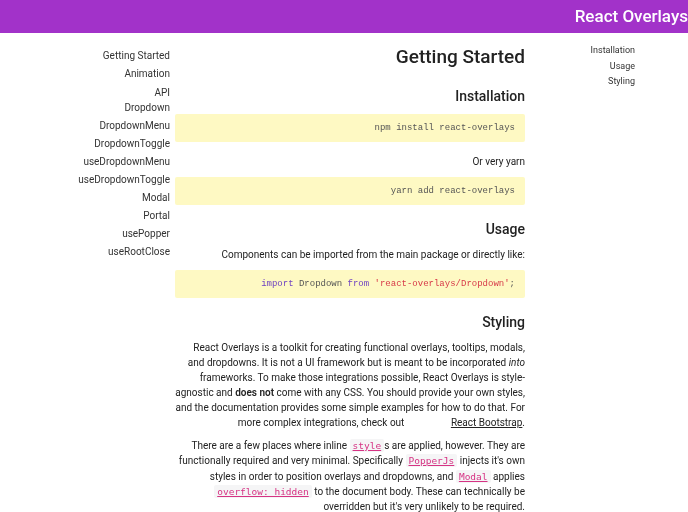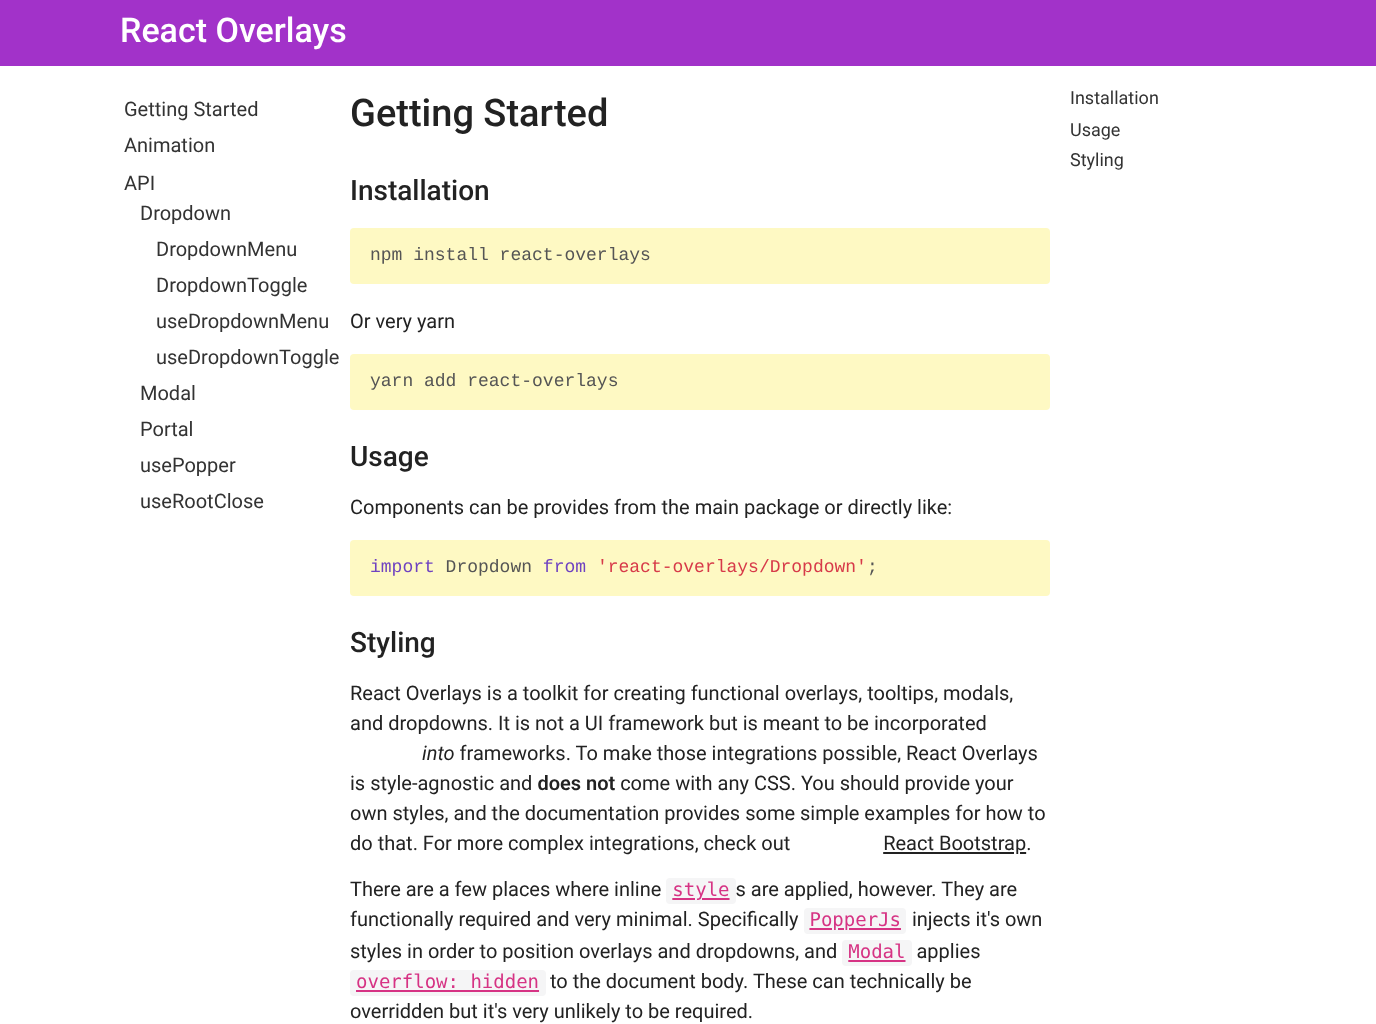--- a/index.html
+++ b/index.html
@@ -1,15 +1,15 @@
 <!DOCTYPE html>
 <html><head>
 <meta charset="utf-8">
 <style>
-  * { box-sizing: border-box; margin: 0; padding: 0; }
+  * { box-sizing: border-box; margin: 0; padding: 0; text-align: right; }
   body {
     font-family: -apple-system, BlinkMacSystemFont, "Segoe UI", Roboto, sans-serif;
     font-size: 11px;
     color: #212529;
     background: #fff;
   }
   .header {
     background: #a232c9;
     color: #fff;
     padding: 6px 0 7px 60px;
@@ -95,21 +95,21 @@
   .inline-code {
     background: #f5f5f6;
     color: #d63384;
     font-family: "SFMono-Regular", Consolas, monospace;
     font-size: 9.5px;
     padding: 1px 3px;
     border-radius: 2px;
     text-decoration: underline;
   }
   strong { font-weight: 600; }
-  em { font-style: italic; margin-left: 36px; }
+  em { font-style: italic; }
 </style>
 </head>
 <body>
 
 <div class="header">
   <span>React Overlays</span>
 </div>
 
 <div class="layout">
 
@@ -130,21 +130,21 @@
 
   <main class="main">
     <h1>Getting Started</h1>
 
     <h2>Installation</h2>
     <div class="code-block">npm install react-overlays</div>
     <p>Or very yarn</p>
     <div class="code-block">yarn add react-overlays</div>
 
     <h2>Usage</h2>
-    <p>Components can be provides from the main package or directly like:</p>
+    <p>Components can be imported from the main package or directly like:</p>
     <div class="code-block"><span class="kw">import</span><span> Dropdown </span><span class="kw">from</span><span> </span><span class="str">'react-overlays/Dropdown'</span><span>;</span></div>
 
     <h2>Styling</h2>
     <p><span>React Overlays is a toolkit for creating functional overlays, tooltips, modals, and dropdowns. It is not a UI framework but is meant to be incorporated </span><em>into</em><span> frameworks. To make those integrations possible, React Overlays is style-agnostic and </span><strong>does not</strong><span> come with any CSS. You should provide your own styles, and the documentation provides some simple examples for how to do that. For more complex integrations, check out </span><a class="link">React Bootstrap</a><span>.</span></p>
     <p><span>There are a few places where inline </span><code class="inline-code">style</code><span>s are applied, however. They are functionally required and very minimal. Specifically </span><code class="inline-code">PopperJs</code><span> injects it's own styles in order to position overlays and dropdowns, and </span><code class="inline-code">Modal</code><span> applies </span><code class="inline-code">overflow: hidden</code><span> to the document body. These can technically be overridden but it's very unlikely to be required.</span></p>
   </main>
 
   <aside class="sidebar-right">
     <div class="toc-item">Installation</div>
     <div class="toc-item">Usage</div>

